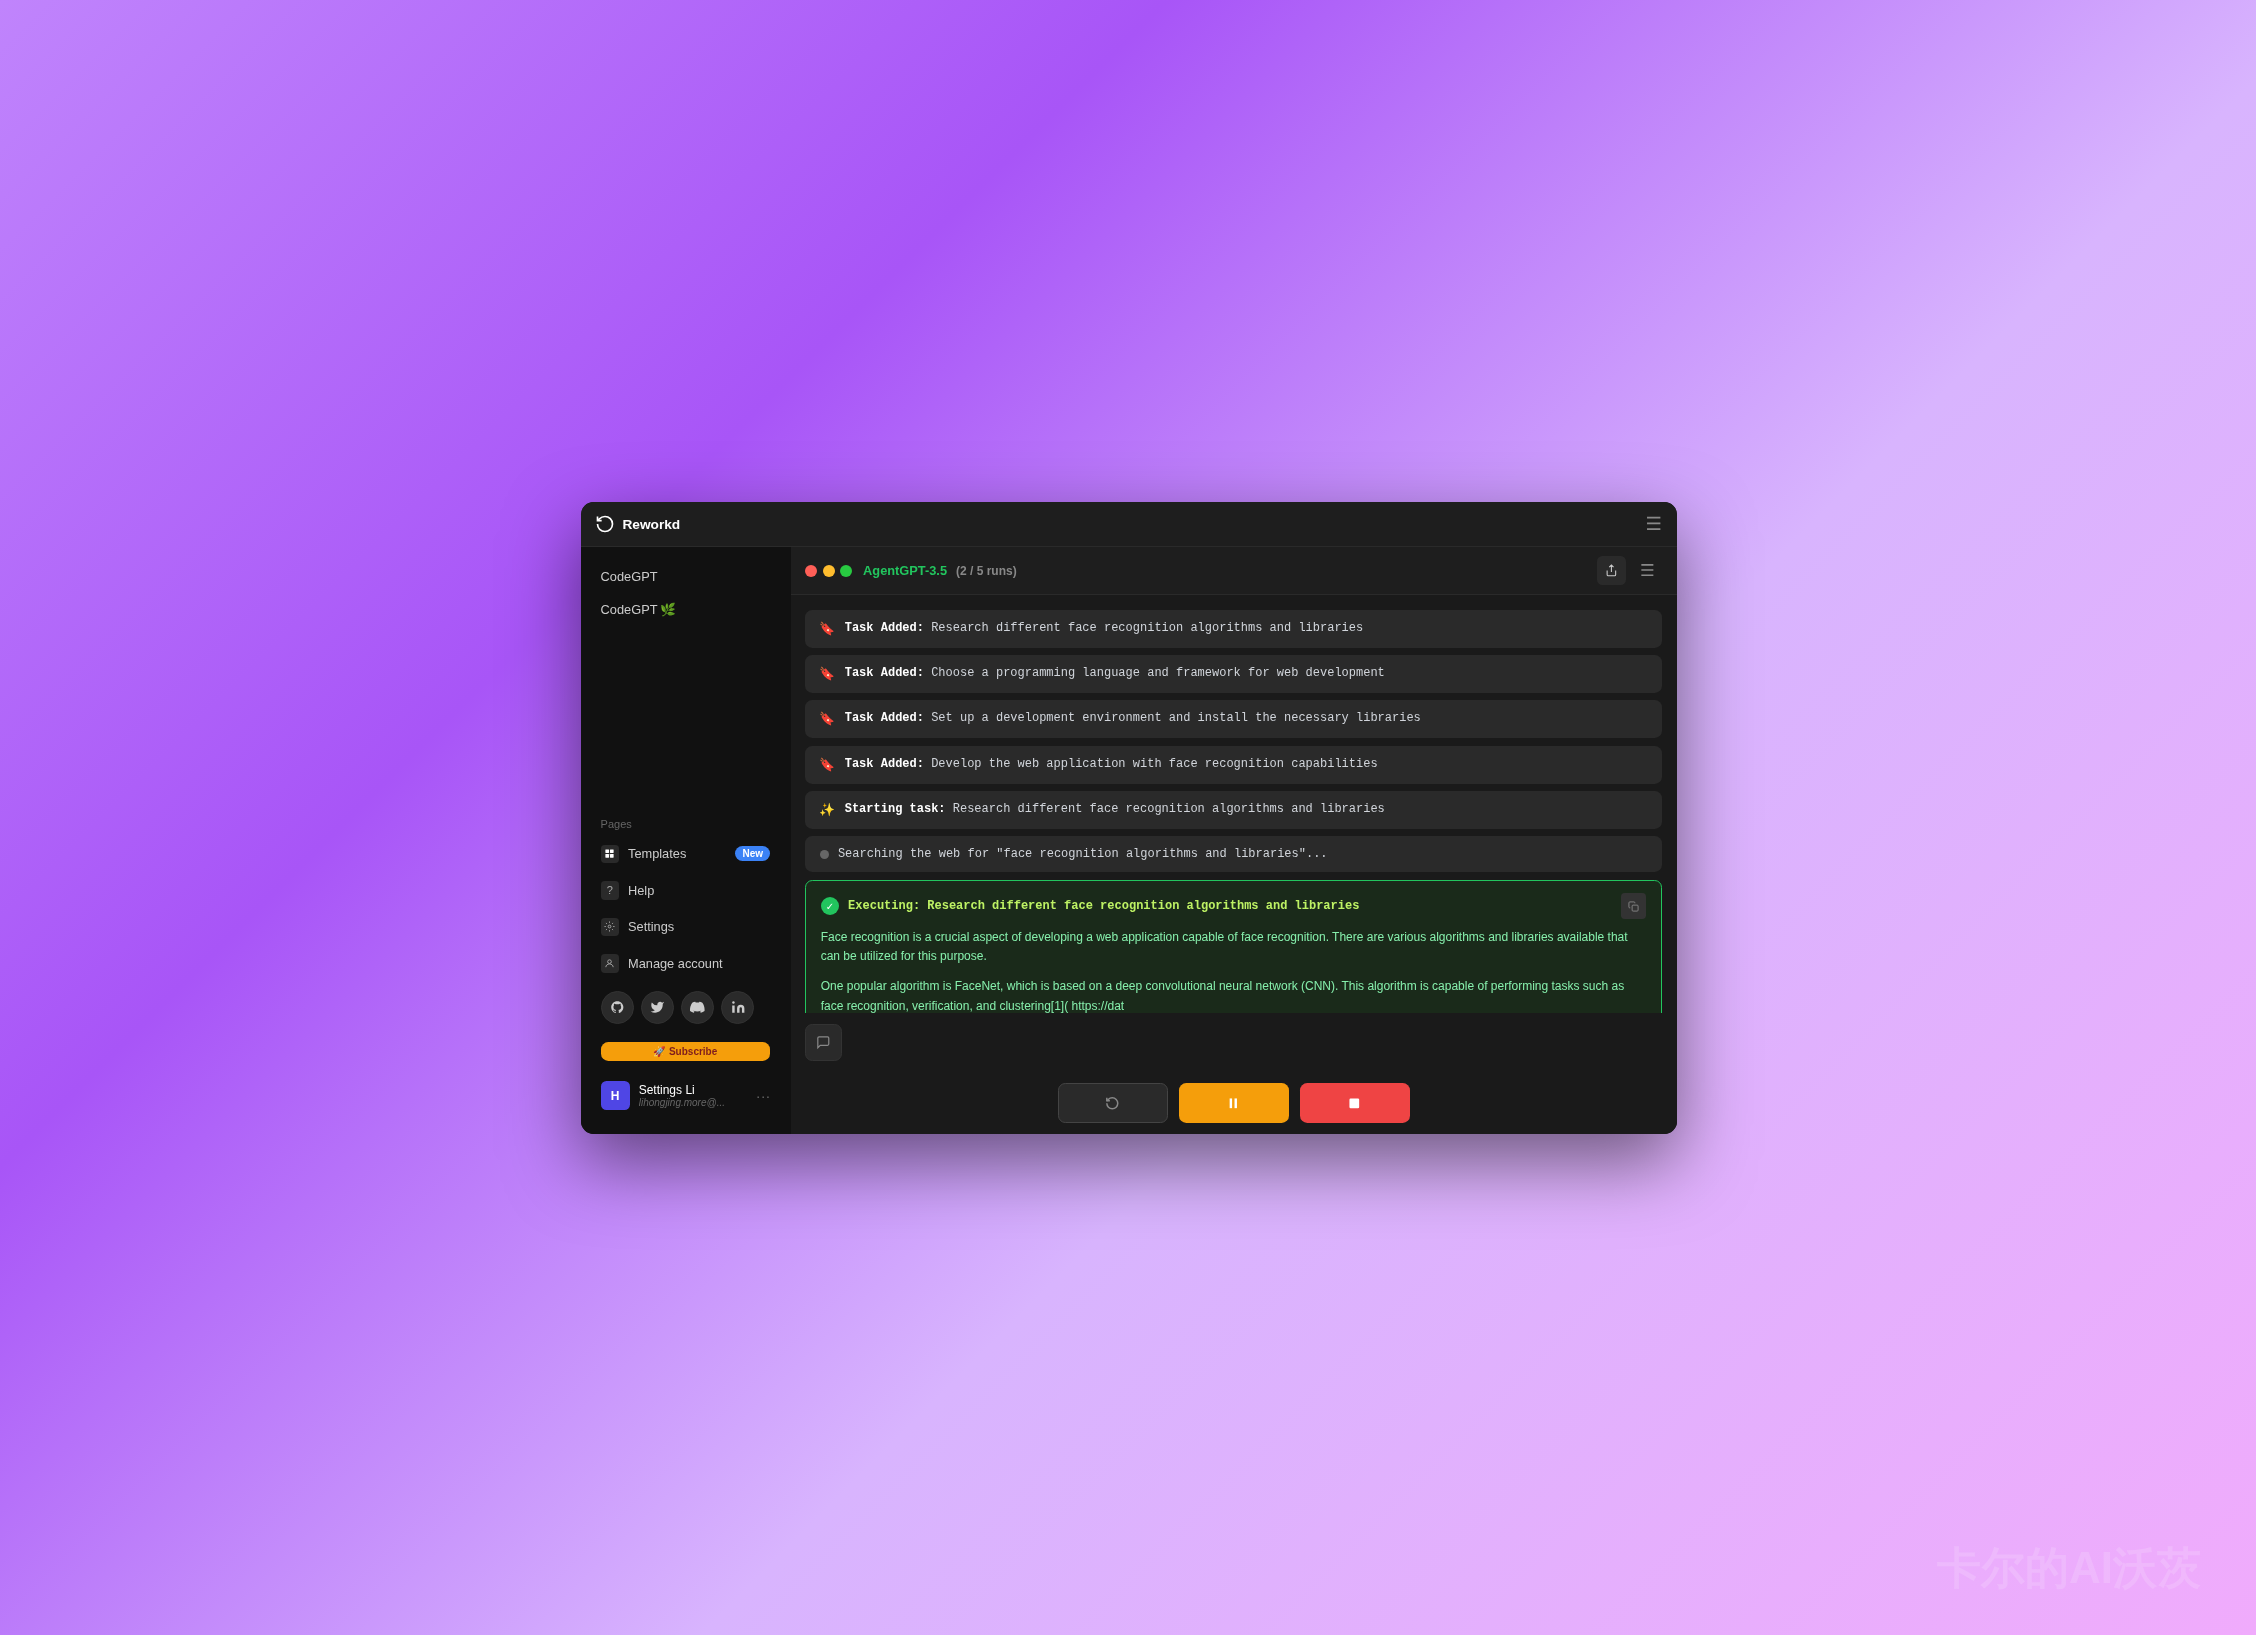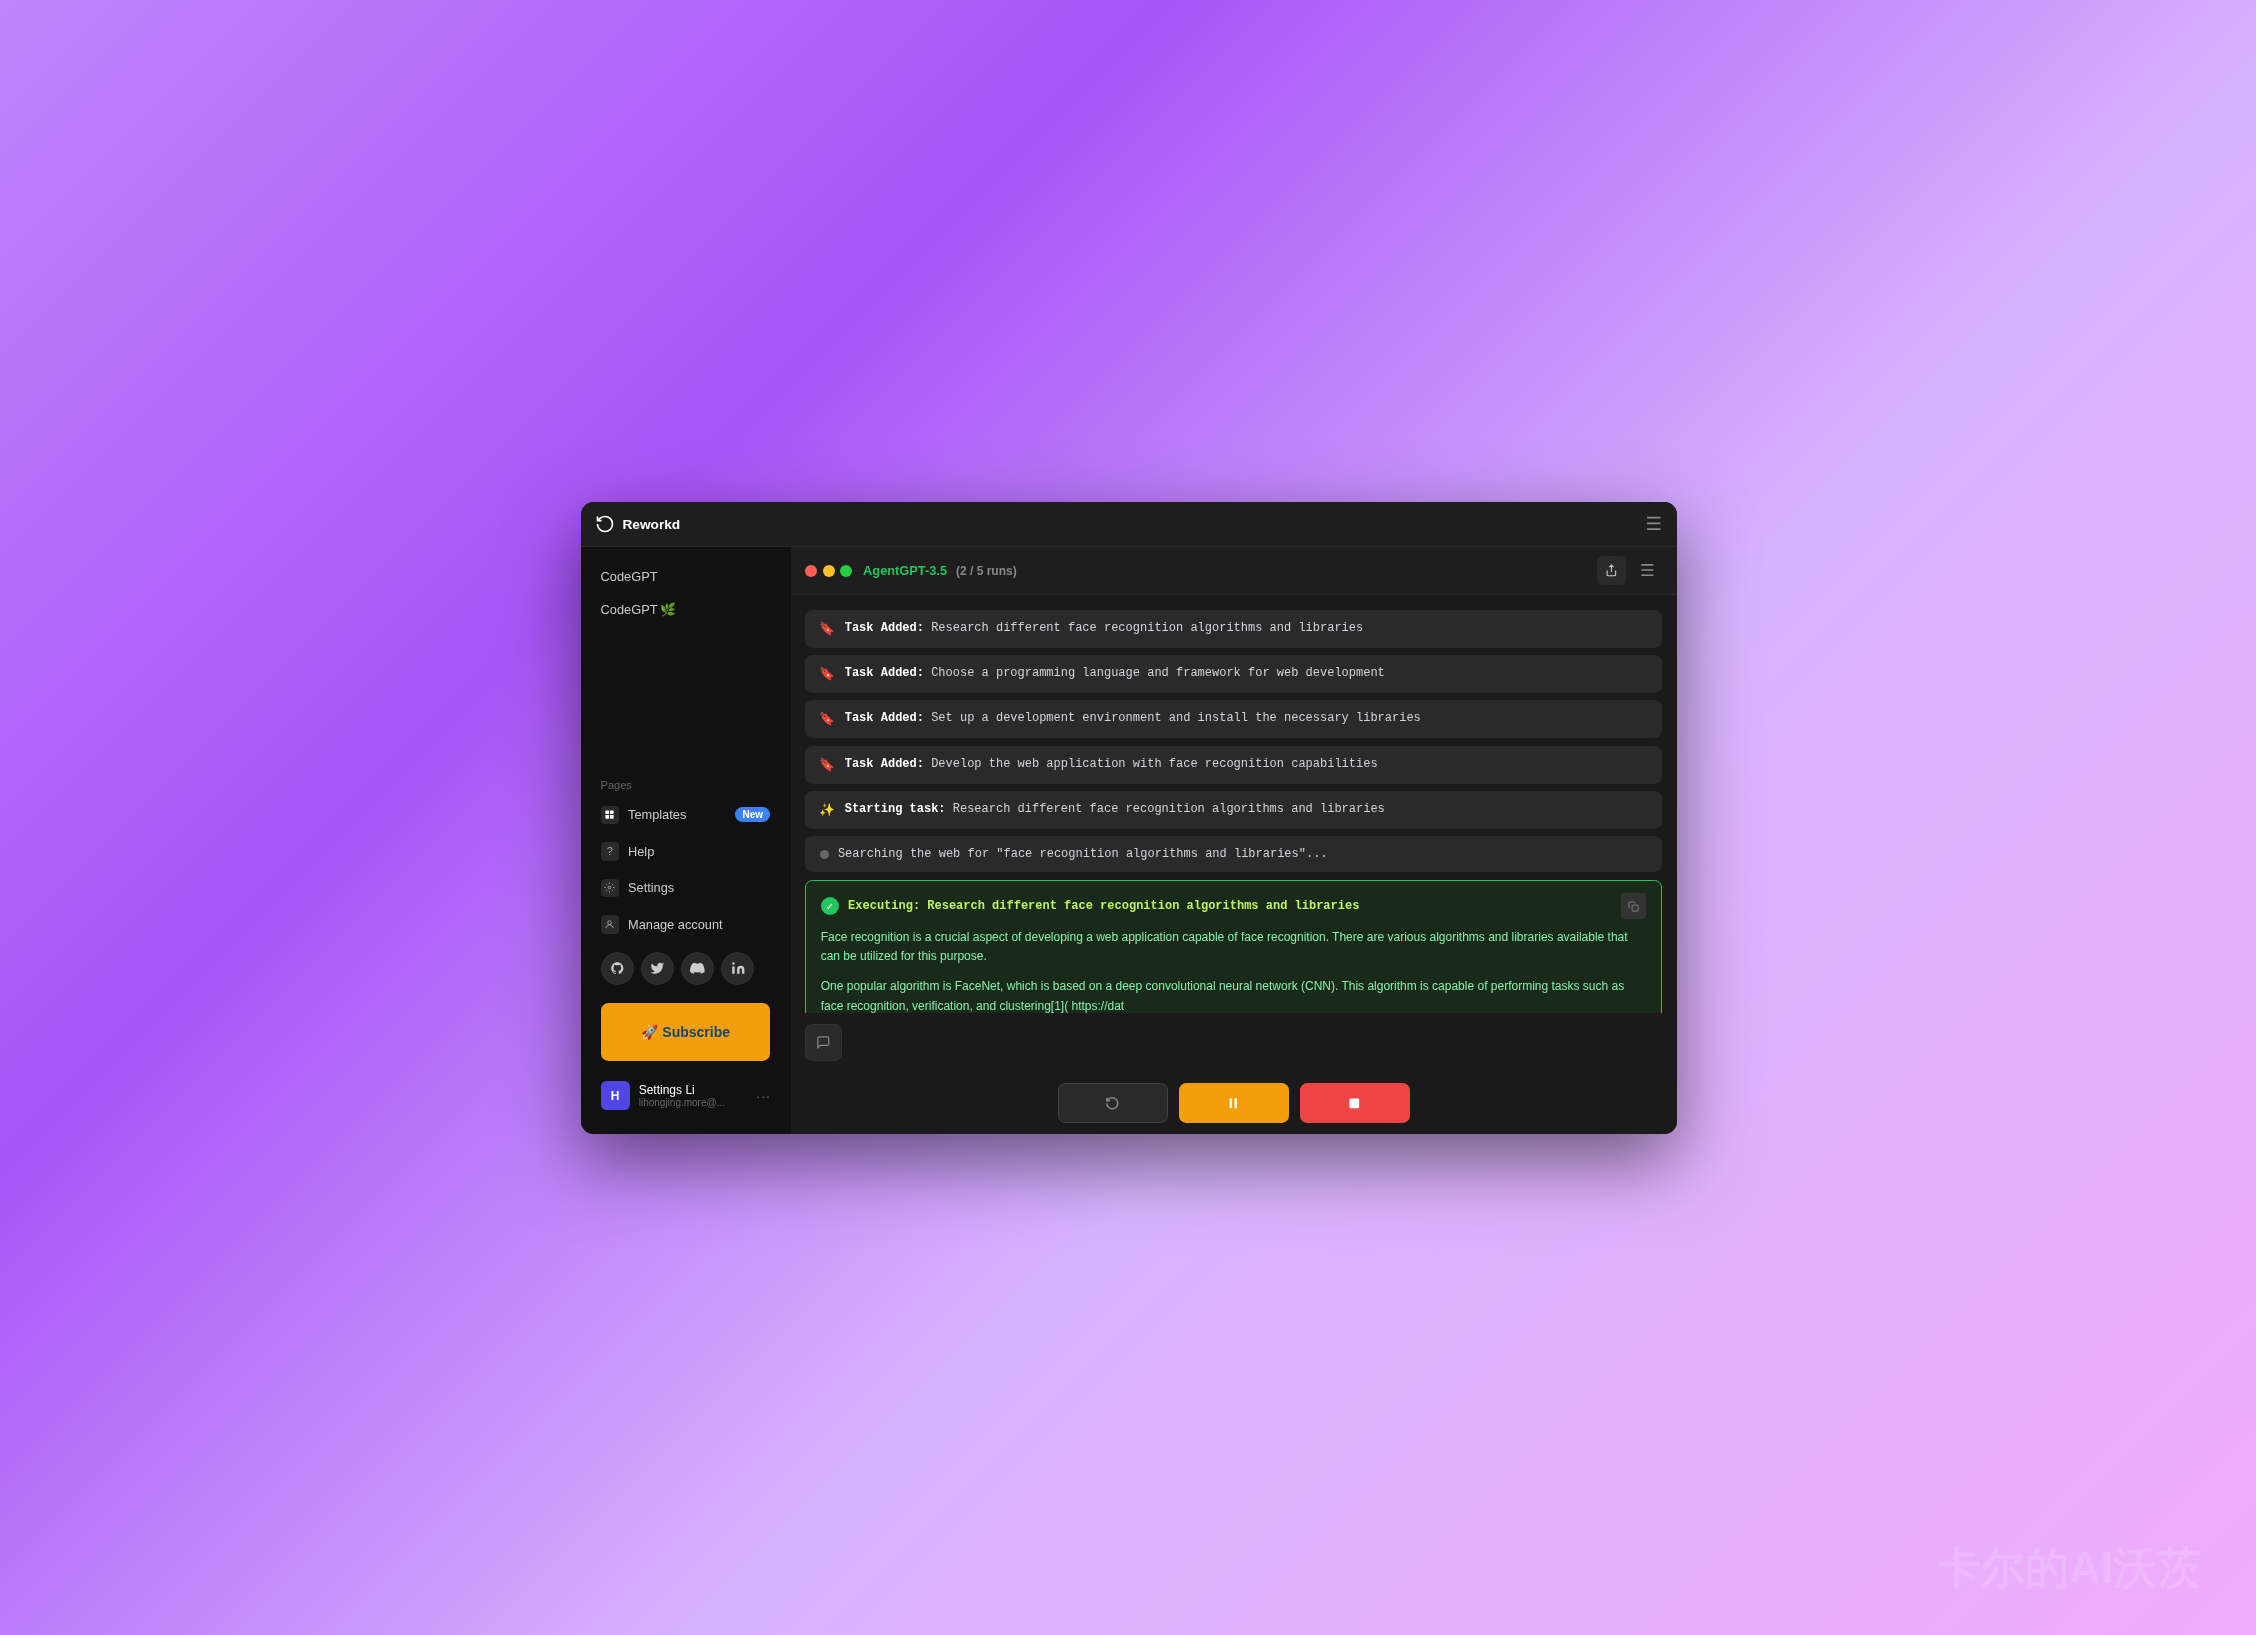--- a/index.html
+++ b/index.html
@@ -149,25 +149,25 @@
       display: flex;
       align-items: center;
       justify-content: center;
       color: #ccc;
       cursor: pointer;
       font-size: 12.8px;
     }
 
     .subscribe-btn {
       background: #f59e0b;
-      color: #0c4a6e;
+      color: #7f1d1d;
       border: none;
       border-radius: 7.3px;
-      padding: 21px;
-      font-size: 14px;
+      padding: 4px;
+      font-size: 10px;
       font-weight: 700;
       cursor: pointer;
       margin: 7.3px 9.1px;
       display: flex;
       align-items: center;
       justify-content: center;
       gap: 7.3px;
     }
 
     .user-row {
@@ -202,20 +202,21 @@
       font-size: 12px;
       font-weight: 500;
     }
 
     .user-email {
       color: #666;
       font-size: 10px;
       overflow: hidden;
       text-overflow: ellipsis;
       white-space: nowrap;
+      font-style: italic;
     }
 
     .user-menu-btn {
       color: #666;
       font-size: 14.6px;
       cursor: pointer;
     }
 
     
     .main-content {

